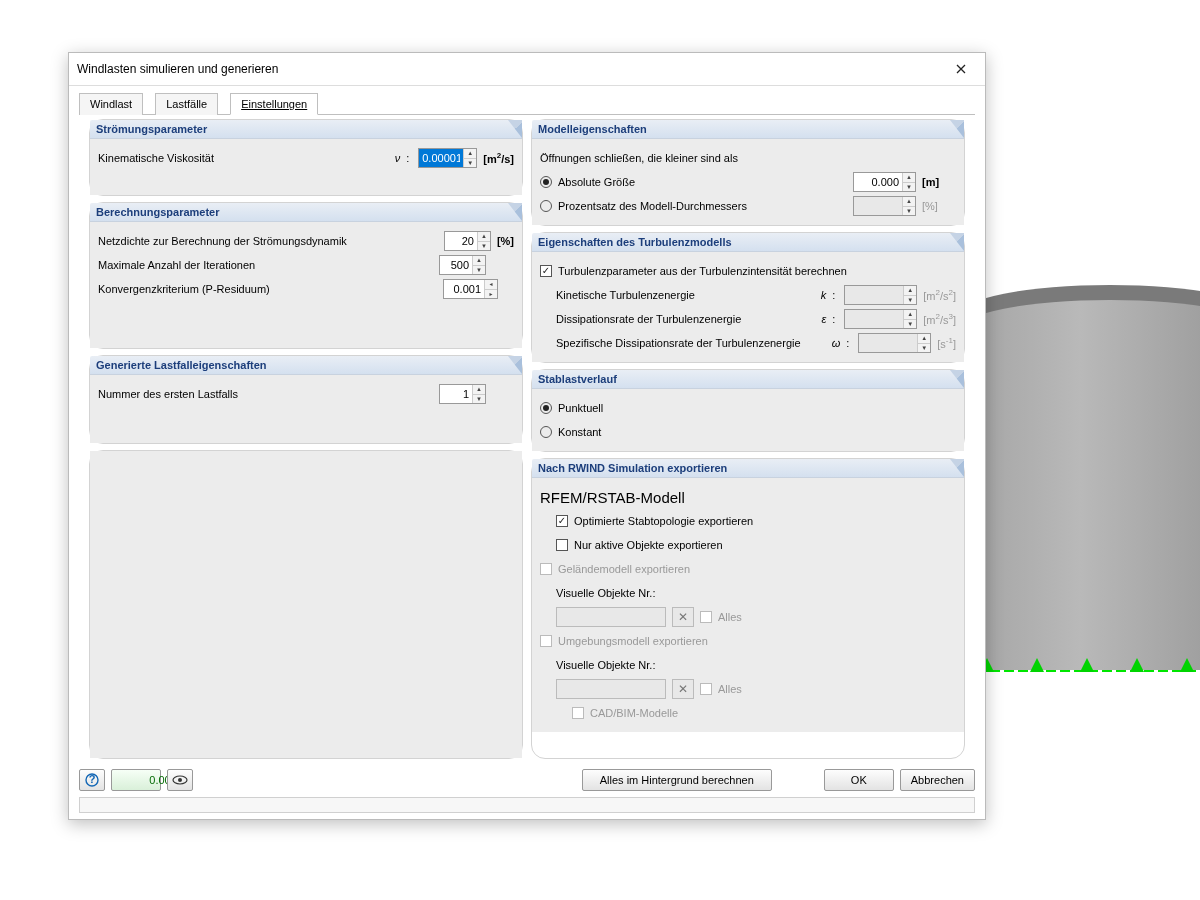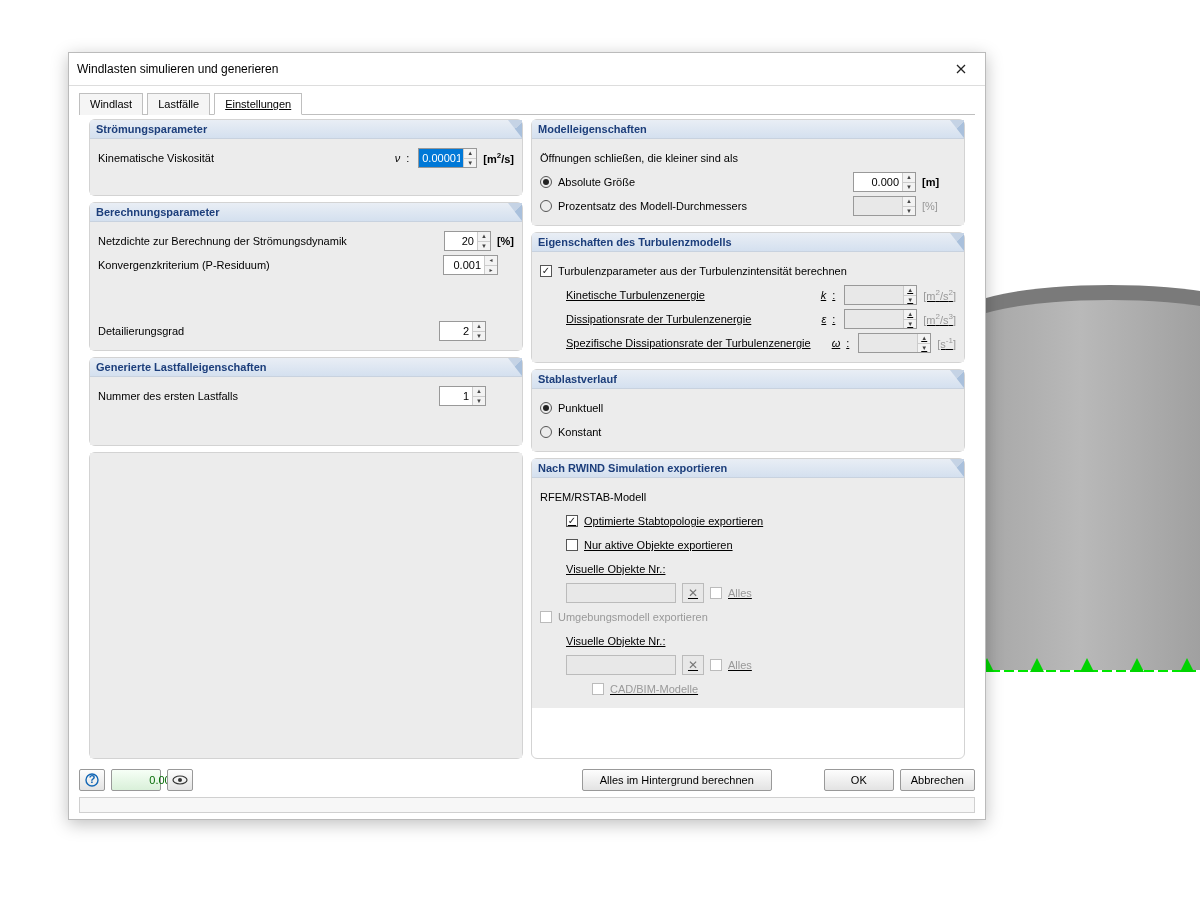--- a/index.html
+++ b/index.html
@@ -12,28 +12,28 @@
   .ground { position: absolute; left: 0; top: 370px; width: 420px; height: 2px; background: repeating-linear-gradient(90deg,#00e600 0 10px, transparent 10px 14px); }
   .cone { position: absolute; bottom: 48px; width: 14px; height: 14px; background: #00d400; clip-path: polygon(50% 0, 100% 100%, 0 100%); }
 
   
   .dialog { position: absolute; left: 68px; top: 52px; width: 918px; height: 768px; background: #fff; border: 1px solid #bbb; box-shadow: 0 4px 16px rgba(0,0,0,0.25); display: flex; flex-direction: column; }
   .titlebar { height: 30px; display: flex; align-items: center; padding: 16px 8px; border-bottom: 1px solid #ddd; }
   .titlebar .title { flex: 1; font-size: 12px; }
   .close { width: 32px; height: 24px; display: flex; align-items: center; justify-content: center; cursor: pointer; }
   .close svg { width: 10px; height: 10px; }
 
-  .tabs { display: flex; padding: 6px 10px 0 10px; gap: 4px; }
+  .tabs { display: flex; padding: 6px 10px 0 10px; gap: 12px; }
   .tab { padding: 4px 10px; border: 1px solid #bfbfbf; border-bottom: none; background: #f5f5f5; cursor: pointer; position: relative; top: 1px; }
   .tab.active { background: #fff; border-bottom: 1px solid #fff; text-decoration: underline; }
 
   .content { flex: 1; padding: 4px 10px 4px 10px; display: flex; gap: 8px; border-top: 1px solid #bfbfbf; margin: 0 10px; }
   .col { flex: 1; display: flex; flex-direction: column; gap: 6px; }
 
-  .group { border: 1px solid #d3d3d3; border-radius: 6px; }
+  .group { border: 1px solid #d3d3d3; border-radius: 14px; }
   .ghead { background: linear-gradient(#e9eef5,#d4e0ef); color: #1c3e7b; font-weight: bold; font-size: 11px; padding: 3px 6px; border-bottom: 1px solid #c8d2df; border-top-left-radius: 2px; border-top-right-radius: 2px; position: relative; }
   .ghead::after { content: ""; position: absolute; right: 0; top: 0; width: 14px; height: 100%; background: linear-gradient(135deg,#c5d3e5 0 50%, #a9c0dc 50% 100%); clip-path: polygon(0 0, 100% 0, 100% 100%); }
   .gbody { padding: 6px 8px; background: #ececec; }
   .emptygroup { flex: 1; min-height: 100px; }
   .emptygroup .gbody { height: 100%; }
 
   .row { display: flex; align-items: center; gap: 6px; min-height: 22px; margin: 2px 0; }
   .lbl { flex: 1; }
   .sym { width: 18px; text-align: right; font-style: italic; }
   .colon { width: 6px; }
@@ -55,22 +55,22 @@
   sup, sub { font-size: 8px; }
 
   .radio, .check { display: flex; align-items: center; gap: 6px; cursor: pointer; }
   .radio .r { width: 12px; height: 12px; border: 1px solid #555; border-radius: 50%; display: inline-flex; align-items: center; justify-content: center; }
   .radio.on .r::after { content: ""; width: 6px; height: 6px; background: #222; border-radius: 50%; }
   .check .c { width: 12px; height: 12px; border: 1px solid #555; background: #fff; display: inline-flex; align-items: center; justify-content: center; }
   .check.on .c::after { content: "✓"; font-size: 10px; color: #222; line-height: 1; }
   .check.dis, .radio.dis { color: #999; }
   .check.dis .c { border-color: #bbb; }
 
-  .subindent { margin-left: 26px; text-decoration: underline; }
-  .midlabel { font-size: 11px; text-align: center; }
+  .subindent { margin-left: 16px; }
+  .midlabel { font-size: 15px; text-align: center; }
 
   .txtfield { width: 110px; height: 20px; border: 1px solid #bbb; background: #e8e8e8; }
   .iconbtn { width: 22px; height: 20px; border: 1px solid #bbb; background: #e8e8e8; display: inline-flex; align-items: center; justify-content: center; color: #777; font-size: 12px; }
 
   .bottombar { display: flex; align-items: center; padding: 6px 10px; gap: 6px; }
   .smbtn { width: 26px; height: 22px; border: 1px solid #999; background: linear-gradient(#fdfdfd,#e3e3e3); display: inline-flex; align-items: center; justify-content: center; border-radius: 2px; cursor: pointer; }
   .smbtn.green { color: #056b05; font-size: 9px; font-weight: normal; background: linear-gradient(#f6fff6,#d9f0d9); padding-left: 48px; }
   .pushbtn { min-width: 70px; height: 22px; border: 1px solid #999; background: linear-gradient(#fdfdfd,#e3e3e3); display: inline-flex; align-items: center; justify-content: center; padding: 0 10px; cursor: pointer; border-radius: 2px; }
   .statusstrip { height: 16px; margin: 0 10px 6px 10px; border: 1px solid #d0d0d0; background: #f7f7f7; }
 
@@ -138,42 +138,42 @@
             <span class="spin">
               <input style="width: 32px;" value="20">
               <span class="btns">
                   <div>▲</div>
                   <div>▼</div>
                 </span>
             </span>
             <span class="unit" style="font-weight:bold">[%]</span>
           </div>
           <div class="row">
+            <span class="lbl">Maximale Anzahl der Iterationen</span>
+            <span class="spin">
+              <input style="width: 32px;" value="500">
+              <span class="btns">
+                  <div>▲</div>
+                  <div>▼</div>
+                </span>
+            </span>
+            <span style="width:22px"></span>
+          </div>
+          <div class="row">
             <span class="lbl">Konvergenzkriterium (P-Residuum)</span>
             <span class="spin">
               <input style="width: 40px;" value="0.001">
               <span class="extra">
                   <div>◂</div>
                   <div>▸</div>
                 </span>
             </span>
             <span style="width:10px"></span>
           </div>
           <div style="height:40px"></div>
-          <div class="row">
-            <span class="lbl">Detailierungsgrad</span>
-            <span class="spin">
-              <input style="width: 32px;" value="2">
-              <span class="btns">
-                  <div>▲</div>
-                  <div>▼</div>
-                </span>
-            </span>
-            <span style="width:22px"></span>
-          </div>
         </div>
       </div>
 
       <div class="group">
         <div class="ghead">Generierte Lastfalleigenschaften</div>
         <div class="gbody">
           <div class="row">
             <span class="lbl">Nummer des ersten Lastfalls</span>
             <span class="spin">
               <input style="width: 32px;" value="1">
@@ -314,20 +314,26 @@
                 <span>Optimierte Stabtopologie exportieren</span>
               </span>
             </div>
           <div class="row subindent">
               <span class="check">
                 <span class="c"></span>
                 <span>Nur aktive Objekte exportieren</span>
               </span>
             </div>
 
+          <div class="row">
+              <span class="check dis">
+                <span class="c"></span>
+                <span>Geländemodell exportieren</span>
+              </span>
+            </div>
           <div class="subindent">
             <div class="row">
                 <span>Visuelle Objekte Nr.:</span>
               </div>
             <div class="row">
               <span class="txtfield"></span>
               <span class="iconbtn">✕</span>
               <span class="check dis">
                   <span class="c"></span>
                   <span>Alles</span>

